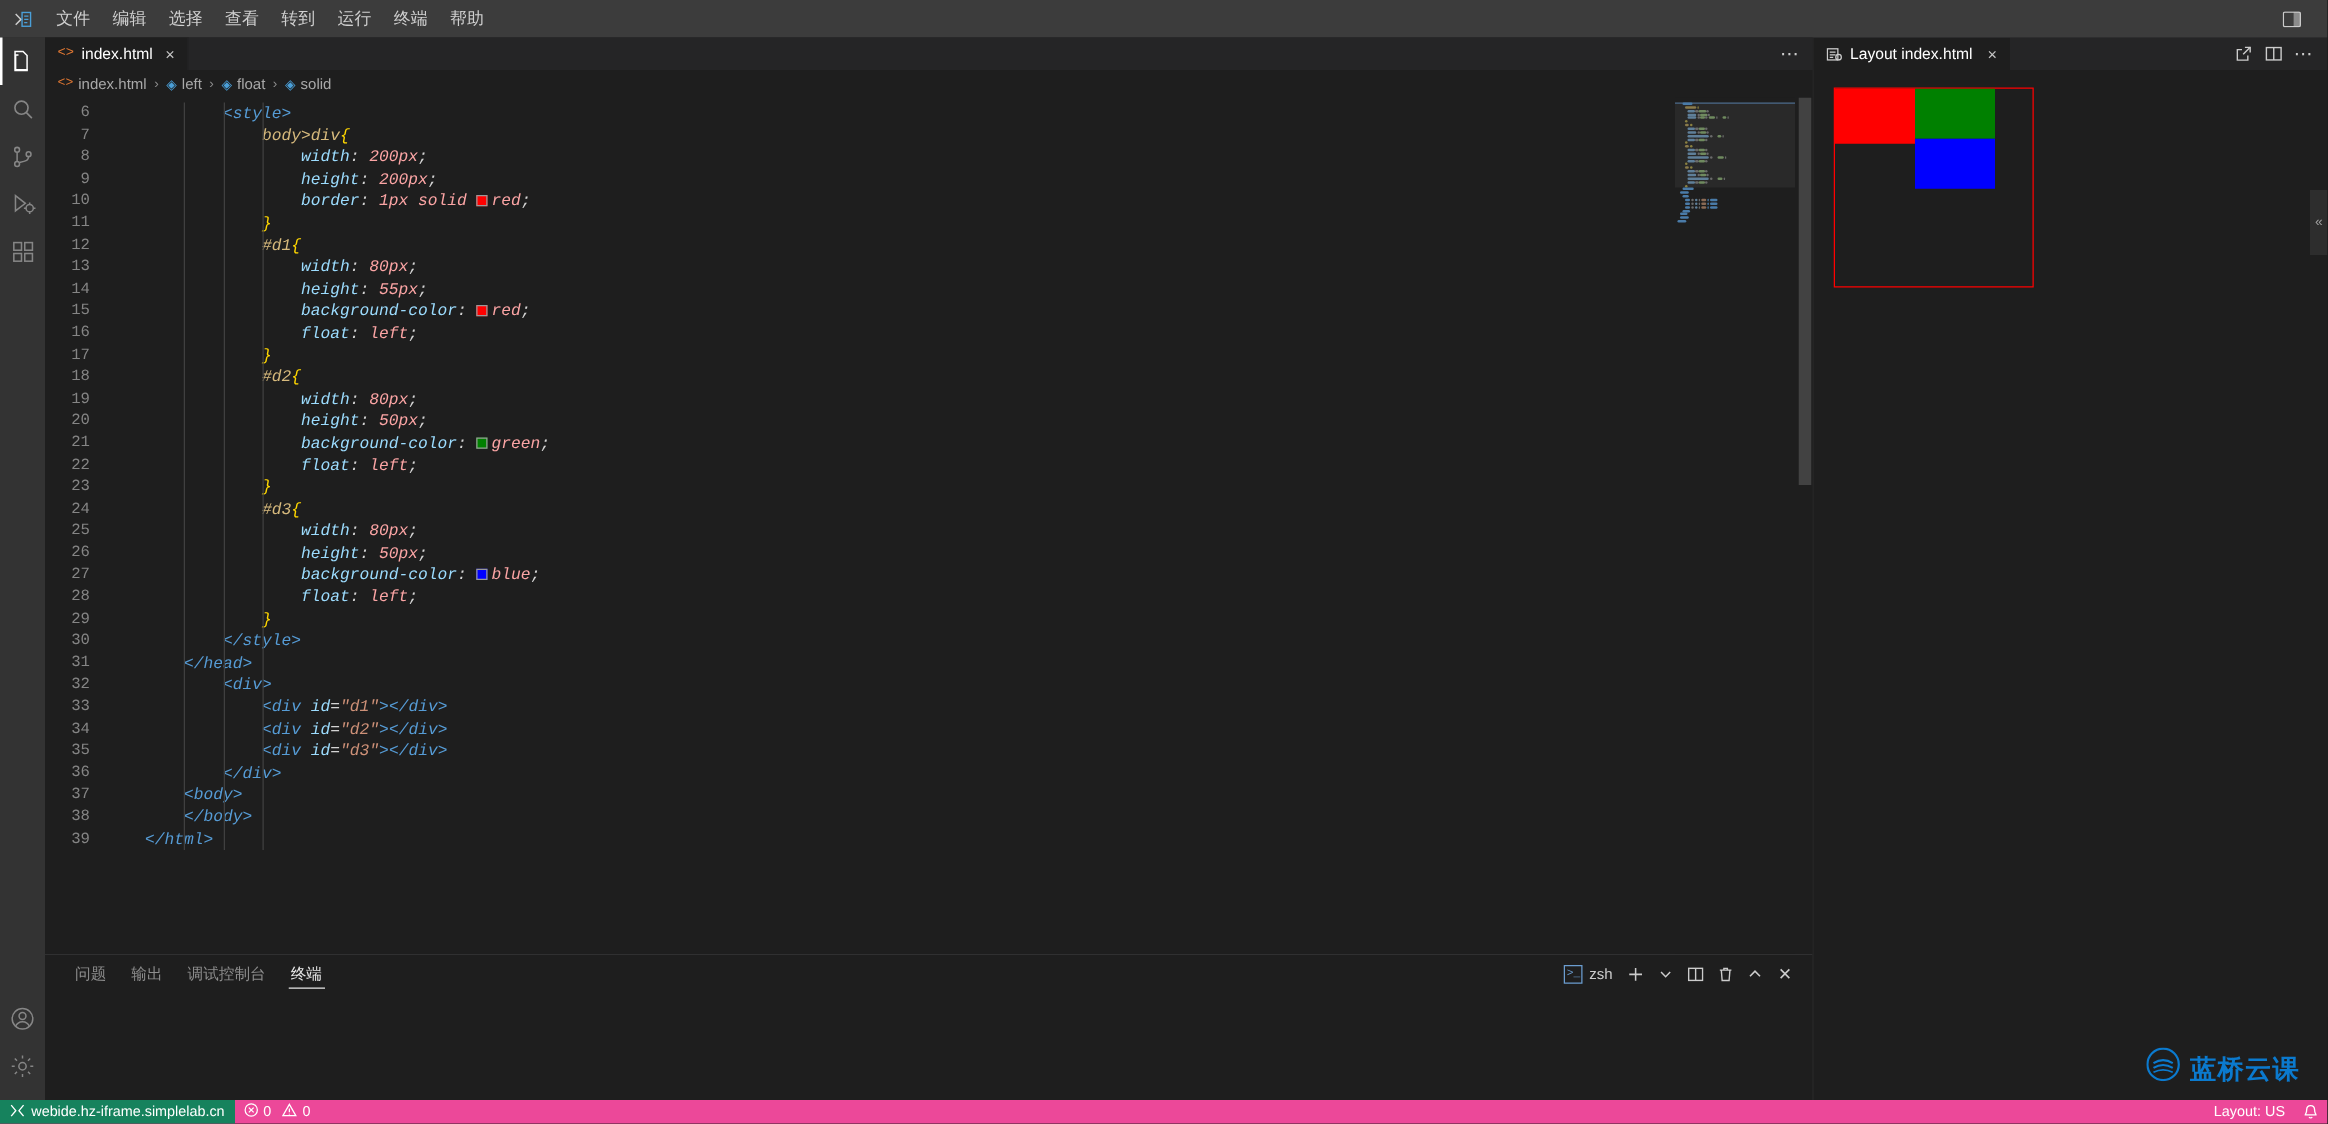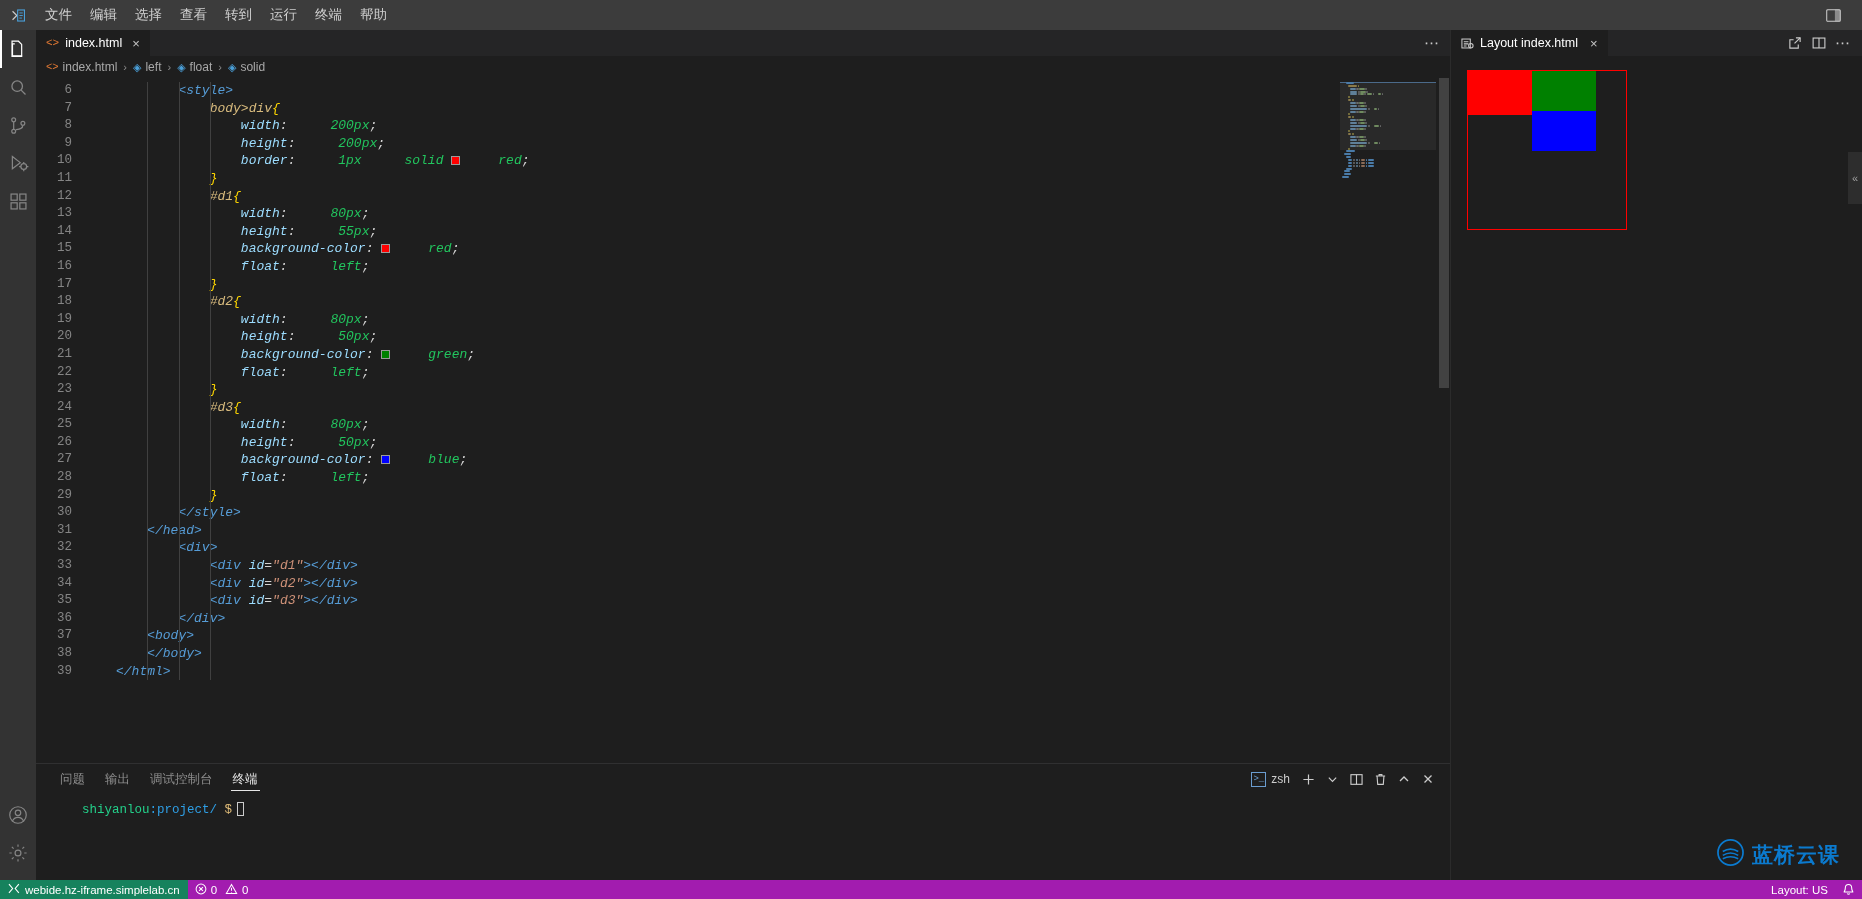--- a/index.html
+++ b/index.html
@@ -88,21 +88,21 @@
     font-family: "Liberation Mono", monospace; font-size: 12.5px; flex: 0 0 58px;
   }
   .ctext { position: relative; padding-left: 22px; font-style: italic; }
   .swatch {
     display: inline-block; width: 9px; height: 9px; vertical-align: -1px;
     margin-right: 3px; border: 1px solid #9a9a9a;
   }
   .tk-tag { color: #569cd6; }
   .tk-sel { color: #d7ba7d; }
   .tk-prop { color: #9cdcfe; }
-  .tk-num { color: #22c55e; margin-left: 35px; }
+  .tk-num { color: #fca5a5; }
   .tk-punc { color: #d4d4d4; }
   .tk-brace { color: #ffd700; }
   .tk-attr { color: #9cdcfe; }
   .tk-str { color: #ce9178; }
   .indent-guide {
     position: absolute; top: 0; bottom: 0; width: 1px; background: #404040;
   }
 
   
   .minimap {
@@ -180,21 +180,21 @@
   }
 
   
   .watermark {
     position: absolute; right: 22px; bottom: 28px; display: flex; align-items: center; gap: 8px;
     color: #0a7fd8; font-size: 21px; font-weight: bold; letter-spacing: 1px; opacity: 0.95;
   }
 
   
   .statusbar {
-    height: 19px; flex: 0 0 19px; background: #a21caf; display: flex; align-items: center;
+    height: 19px; flex: 0 0 19px; background: #ec4899; display: flex; align-items: center;
     color: #ffffff; font-size: 11.5px; text-align: center;
   }
   .sb-remote {
     background: #16825d; height: 100%; display: flex; align-items: center; gap: 5px;
     padding: 0 8px; color: #ffffff;
   }
   .sb-item { display: flex; align-items: center; gap: 4px; padding: 0 7px; height: 100%; }
   .sb-right { margin-left: auto; display: flex; align-items: center; }
 </style>
 </head>
@@ -484,23 +484,20 @@
                   <path d="M2 8 L6 4 L10 8"></path>
                 </svg>
             </div>
             <div class="pa-ico">
               <svg width="12" height="12" viewBox="0 0 12 12" fill="none" stroke="currentColor" stroke-width="1.3">
                   <path d="M2.5 2.5 L9.5 9.5 M9.5 2.5 L2.5 9.5"></path>
                 </svg>
             </div>
           </div>
         </div>
-        <div class="terminal-body">
-          <span class="t-user">shiyanlou</span><span class="t-path">:</span><span class="t-path">project/</span> <span class="t-dollar">$</span><span class="t-cursor"></span>
-        </div>
       </div>
     </div>
 
     <div class="preview-panel">
       <div class="pv-tabsbar">
         <div class="pv-tab">
           <span class="pv-tab-icon">
             <svg width="13" height="13" viewBox="0 0 14 14" fill="none" stroke="#cccccc" stroke-width="1.1">
               <rect x="1" y="2.2" width="9" height="9.6"></rect>
               <path d="M3 5 h5 M3 7.4 h5 M3 9.6 h3"></path>

